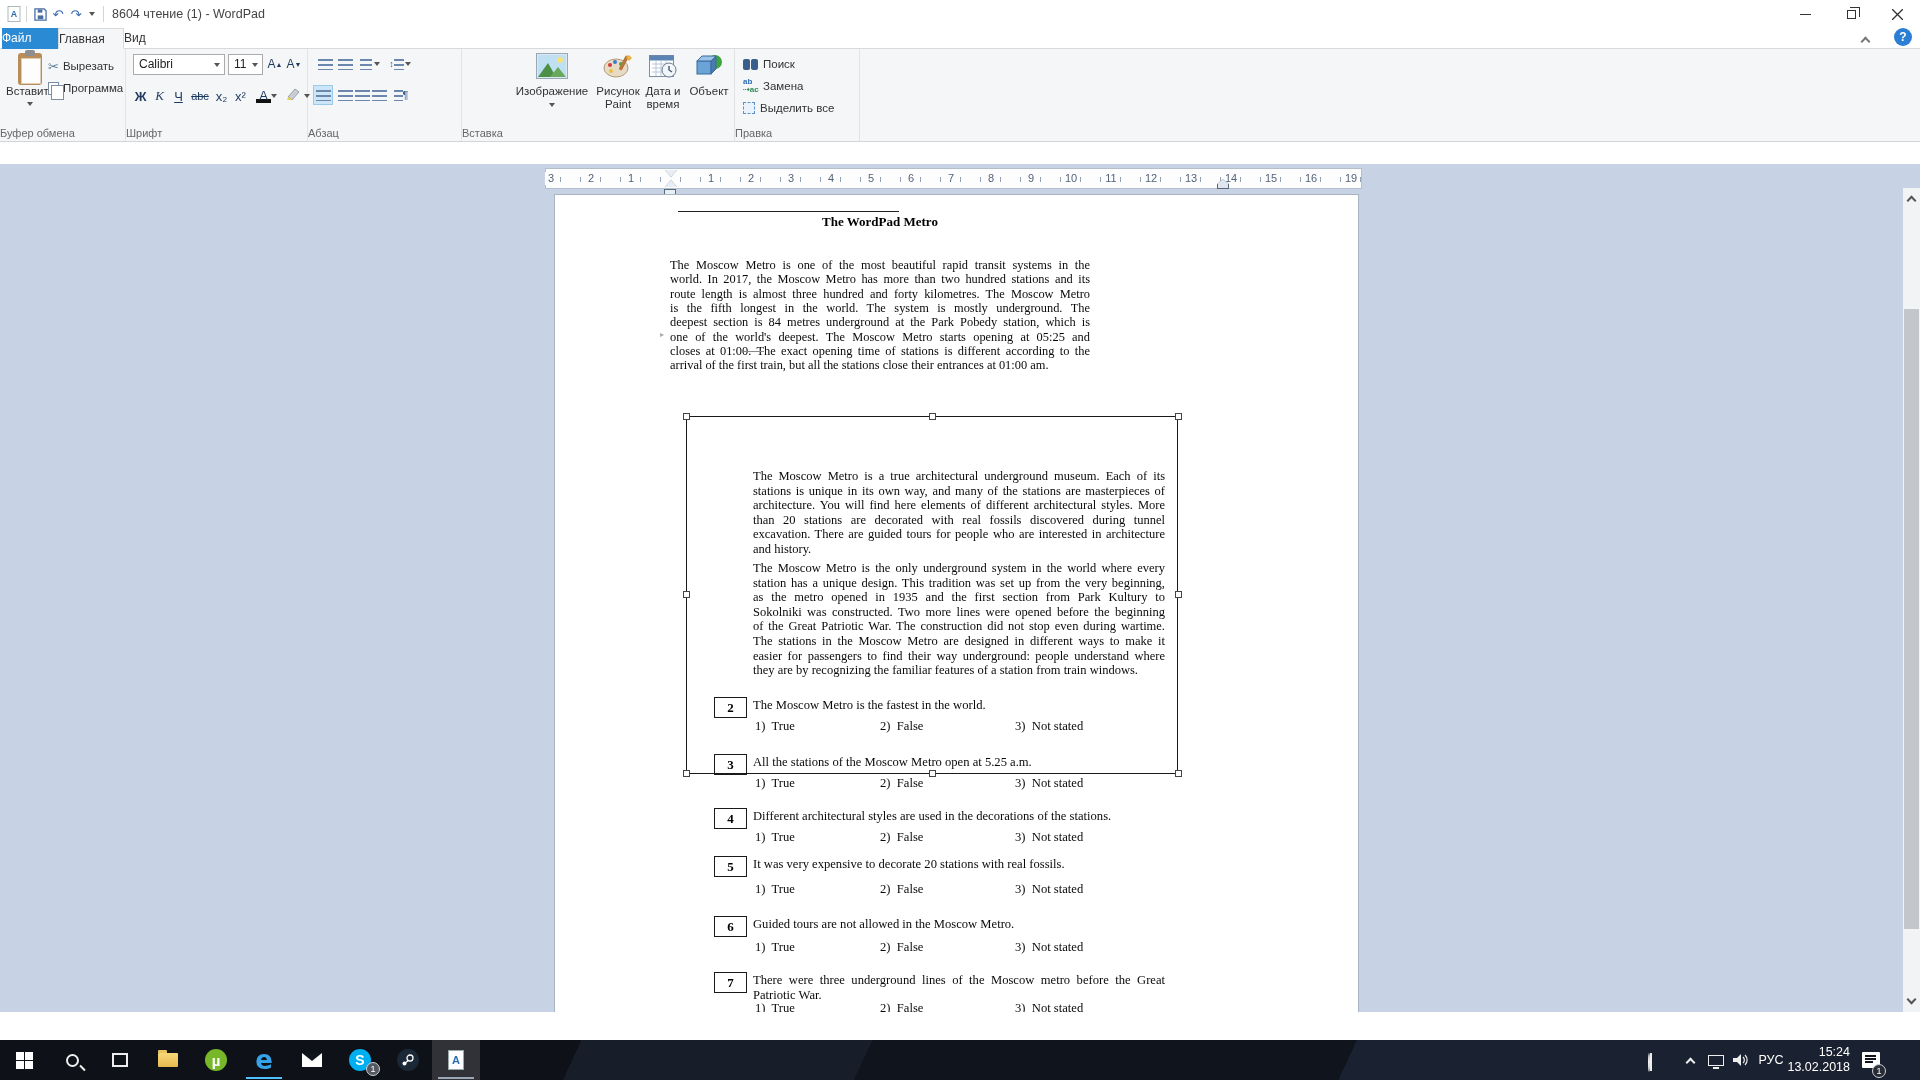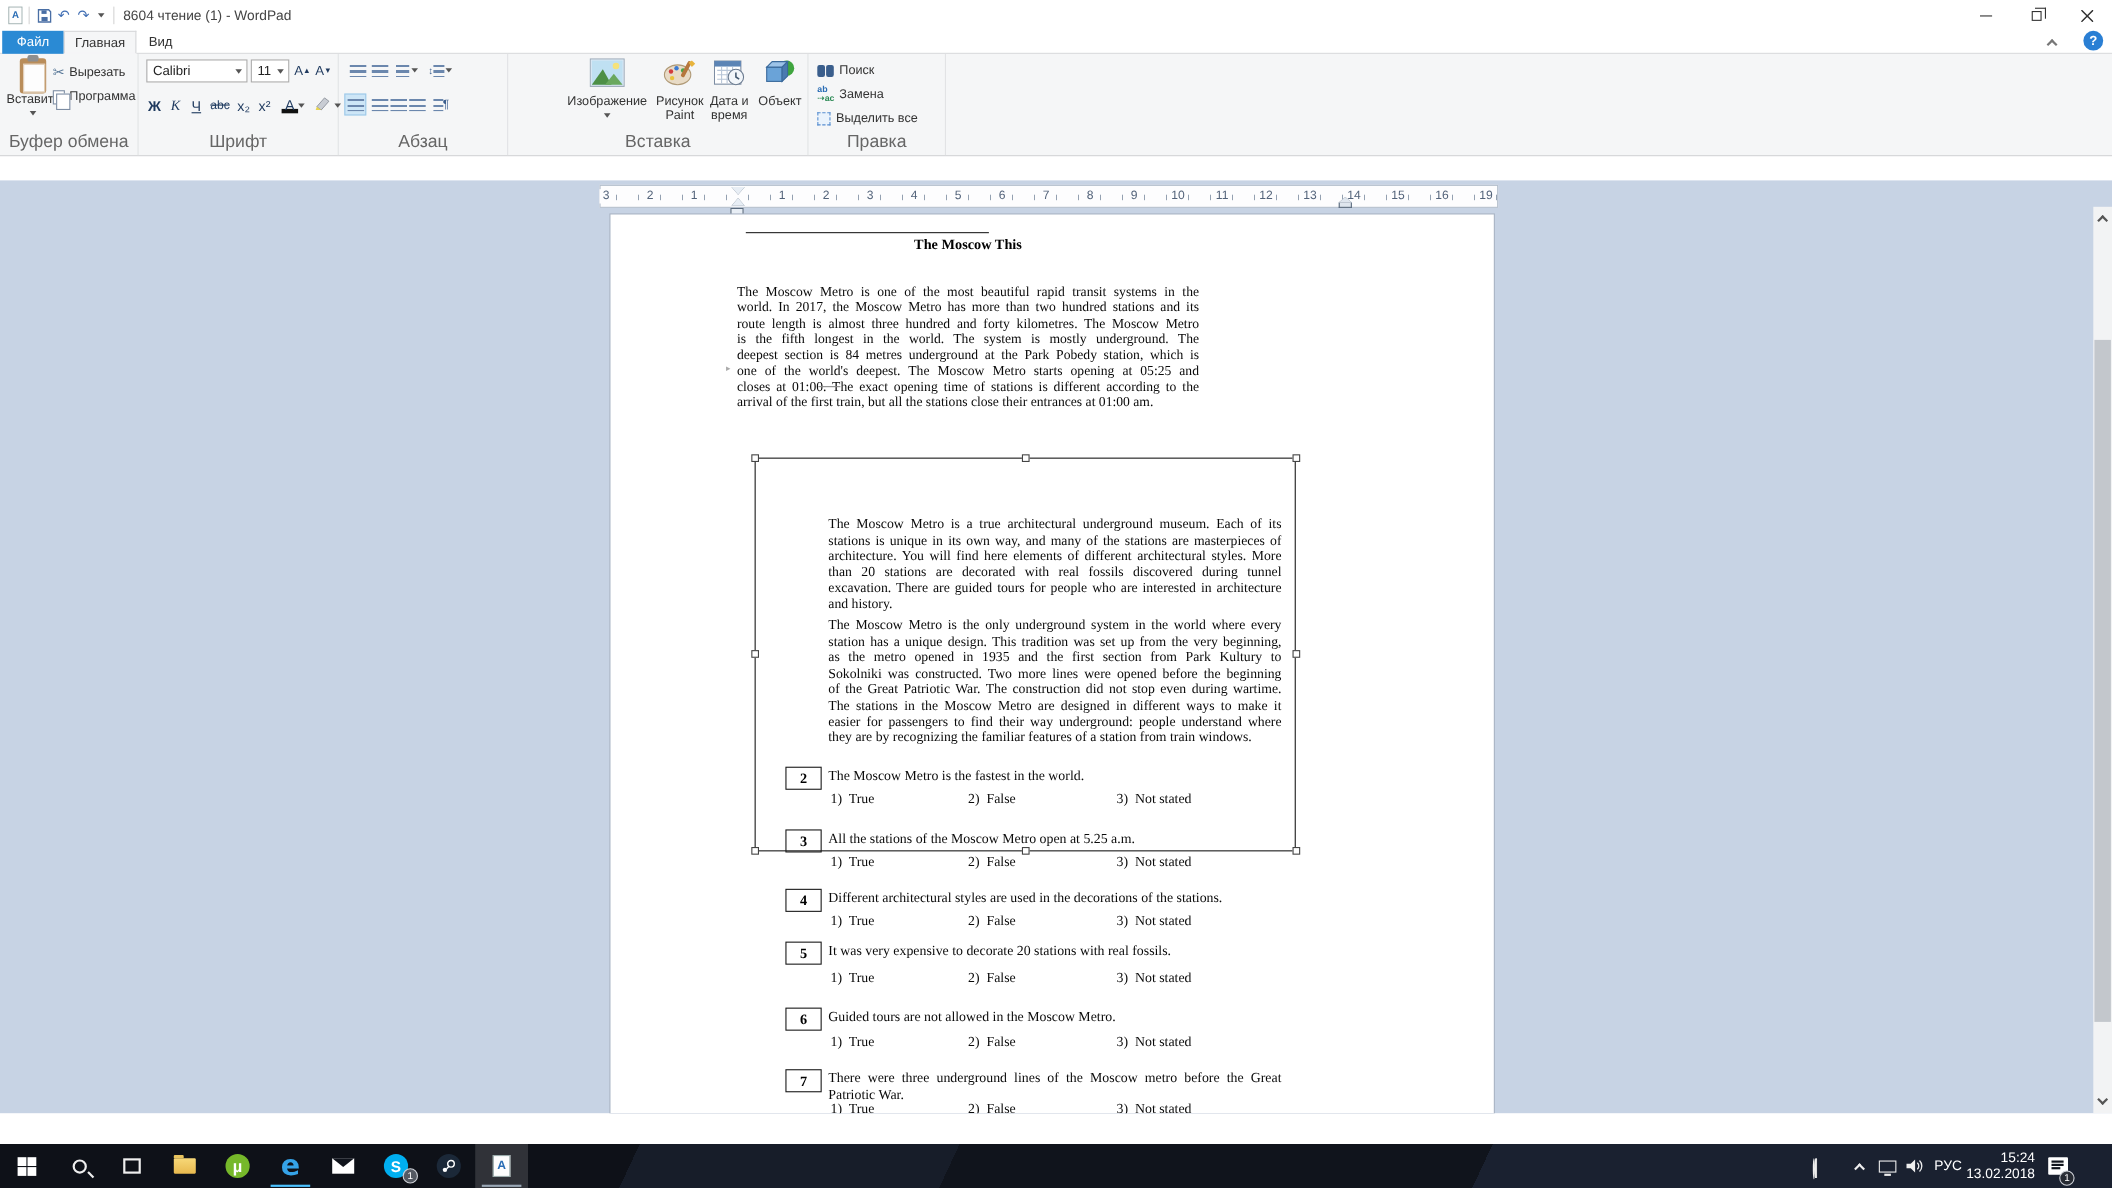--- a/index.html
+++ b/index.html
@@ -13,32 +13,32 @@
 .qbtn { width:18px; height:20px; display:flex; align-items:center; justify-content:center; font-size:13px; color:#3f6db3; }
 .apptitle { position:absolute; left:112px; top:0; height:28px; line-height:28px; font-size:12.5px; color:#444; }
 .wincontrols { position:absolute; right:0; top:0; height:28px; display:flex; }
 .wc { width:46px; height:28px; display:flex; align-items:center; justify-content:center; color:#333; }
 .wc .minbar { width:11px; height:1px; background:#333; }
 .wc .maxsq { position:relative; width:9px; height:9px; border:1px solid #333; }
 .wc .maxsq:before { content:""; position:absolute; left:2px; top:-4px; width:9px; height:9px; border:1px solid #333; border-left:none; border-bottom:none; }
 
 
 .tabrow { position:absolute; left:0; top:28px; width:1920px; height:21px; background:#fff; border-bottom:1px solid #d8d9da; }
-.tab { position:absolute; top:0; height:21px; line-height:21px; text-align:center; font-size:12px; color:#333; }
+.tab { position:absolute; top:0; height:21px; line-height:21px; text-align:left; font-size:12px; color:#333; }
 .tab.file { left:2px; width:56px; background:#2a8ad4; color:#fff; }
 .tab.home { left:58px; width:66px; background:#f5f6f7; border:1px solid #d8d9da; border-bottom:1px solid #f5f6f7; }
 .tab.view { left:124px; width:44px; }
 .rib-collapse { position:absolute; right:44px; top:3px; width:22px; height:16px; text-align:center; }
 .chev-up { display:inline-block; width:7px; height:7px; border-left:2px solid #777; border-top:2px solid #777; transform:rotate(45deg); margin-top:4px; }
 .helpbtn { position:absolute; right:8px; top:0px; width:18px; height:18px; border-radius:50%; background:#2a7fd4; color:#fff; font-size:12px; font-weight:bold; text-align:center; line-height:18px; }
 
 
 .ribbon { position:absolute; left:0; top:49px; width:1920px; height:93px; background:#f5f6f7; border-bottom:1px solid #d4d5d6; }
 .rgroup { position:absolute; top:0; height:92px; border-right:1px solid #e2e3e5; }
-.glabel { position:absolute; bottom:2px; left:0; width:100%; text-align:center; font-size:16px; color:#666; }
+.glabel { position:absolute; bottom:2px; left:0; width:100%; text-align:left; font-size:11px; color:#666; }
 .g-clip { left:0; width:126px; } .g-font { left:126px; width:182px; }
 .g-para { left:308px; width:154px; } .g-ins { left:462px; width:273px; } .g-edit { left:735px; width:125px; }
 .pastebtn { position:absolute; left:6px; top:2px; width:48px; height:70px; text-align:center; font-size:11.5px; color:#333; }
 .clipicon { margin:2px auto 0; width:24px; height:32px; background:#b98d5a; border-radius:3px; position:relative; }
 .clipicon:before { content:""; position:absolute; left:3px; top:5px; width:18px; height:24px; background:#fdfdfd; border:1px solid #e0cdb5; }
 .clipicon:after { content:""; position:absolute; left:7px; top:-3px; width:10px; height:6px; background:#8e8e8e; border-radius:2px; }
 .caret { display:inline-block; width:0; height:0; border-left:3.5px solid transparent; border-right:3.5px solid transparent; border-top:4px solid #555; vertical-align:middle; }
 .cutrow { position:absolute; left:48px; height:18px; display:flex; align-items:center; font-size:11.5px; color:#333; gap:4px; }
 .scissors { color:#5a7a9a; font-size:13px; }
 .copyicon { position:relative; width:11px; height:13px; border:1px solid #7d8da3; background:#fff; }
@@ -369,21 +369,21 @@
         </div>
       <div class="rmarker">
           <div class="p"></div>
           <div class="q"></div>
         </div>
     </div>
     <div class="indent-box" style="left:664px; top:25px; position:absolute;"></div>
 
     <div class="page">
       <div class="topline"></div>
-      <div class="doc-title">The Moscow This</div>
+      <div class="doc-title">The WordPad Metro</div>
       <div class="parablock" style="left:115px; top:36px; width:420px;">
           <div class="dline j" style="height: 14.35px; line-height: 14.35px; margin-top: 27px;">The Moscow Metro is one of the most beautiful rapid transit systems in the</div>
           <div class="dline j" style="height: 14.35px; line-height: 14.35px;">world. In 2017, the Moscow Metro has more than two hundred stations and its</div>
           <div class="dline j" style="height: 14.35px; line-height: 14.35px;">route length is almost three hundred and forty kilometres. The Moscow Metro</div>
           <div class="dline j" style="height: 14.35px; line-height: 14.35px;">is the fifth longest in the world. The system is mostly underground. The</div>
           <div class="dline j" style="height: 14.35px; line-height: 14.35px;">deepest section is 84 metres underground at the Park Pobedy station, which is</div>
           <div class="dline j" style="height: 14.35px; line-height: 14.35px;">one of the world's deepest. The Moscow Metro starts opening at 05:25 and</div>
           <div class="dline j" style="height: 14.35px; line-height: 14.35px;">closes at 01:00. The exact opening time of stations is different according to the</div>
           <div class="dline" style="height: 14.35px; line-height: 14.35px;">arrival of the first train, but all the stations close their entrances at 01:00 am.</div>
         </div>

